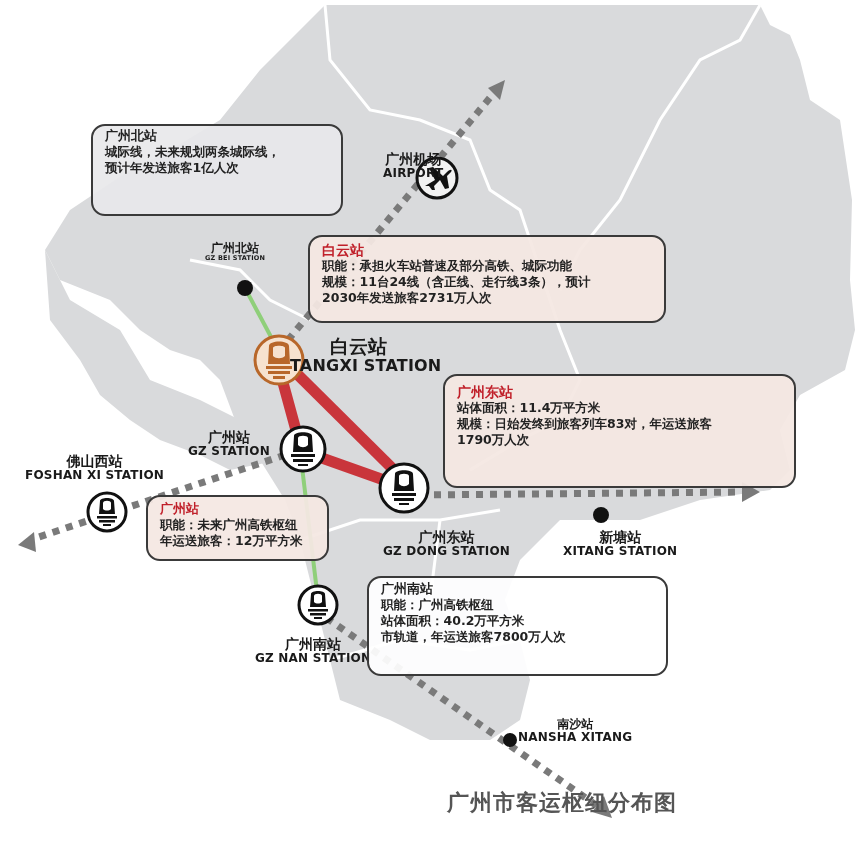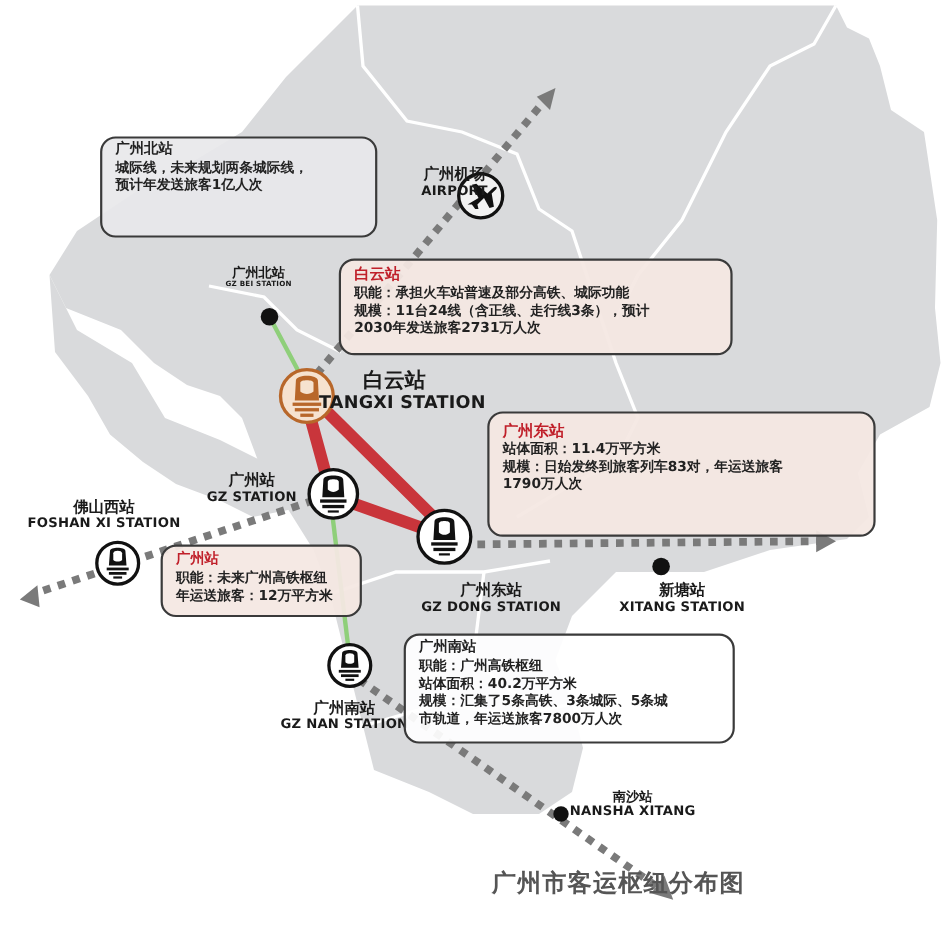--- a/index.html
+++ b/index.html
@@ -185,17 +185,16 @@
 <div class="info-box highlight" style="left:146px; top:495px; width:183px; height:66px; padding-top:4px;">
   <div class="title red">广州站</div>
   <div>职能：未来广州高铁枢纽</div>
   <div>年运送旅客：12万平方米</div>
 </div>
 
 <div class="info-box white" style="left:367px; top:576px; width:301px; height:100px; padding-top:3px;">
   <div class="title dark">广州南站</div>
   <div>职能：广州高铁枢纽</div>
   <div>站体面积：40.2万平方米</div>
-  <div>规模：汇集了5条高铁、3条城际、5条城</div>
   <div>市轨道，年运送旅客7800万人次</div>
 </div>
 
 <div class="caption">广州市客运枢纽分布图</div>
 
 </body></html>

